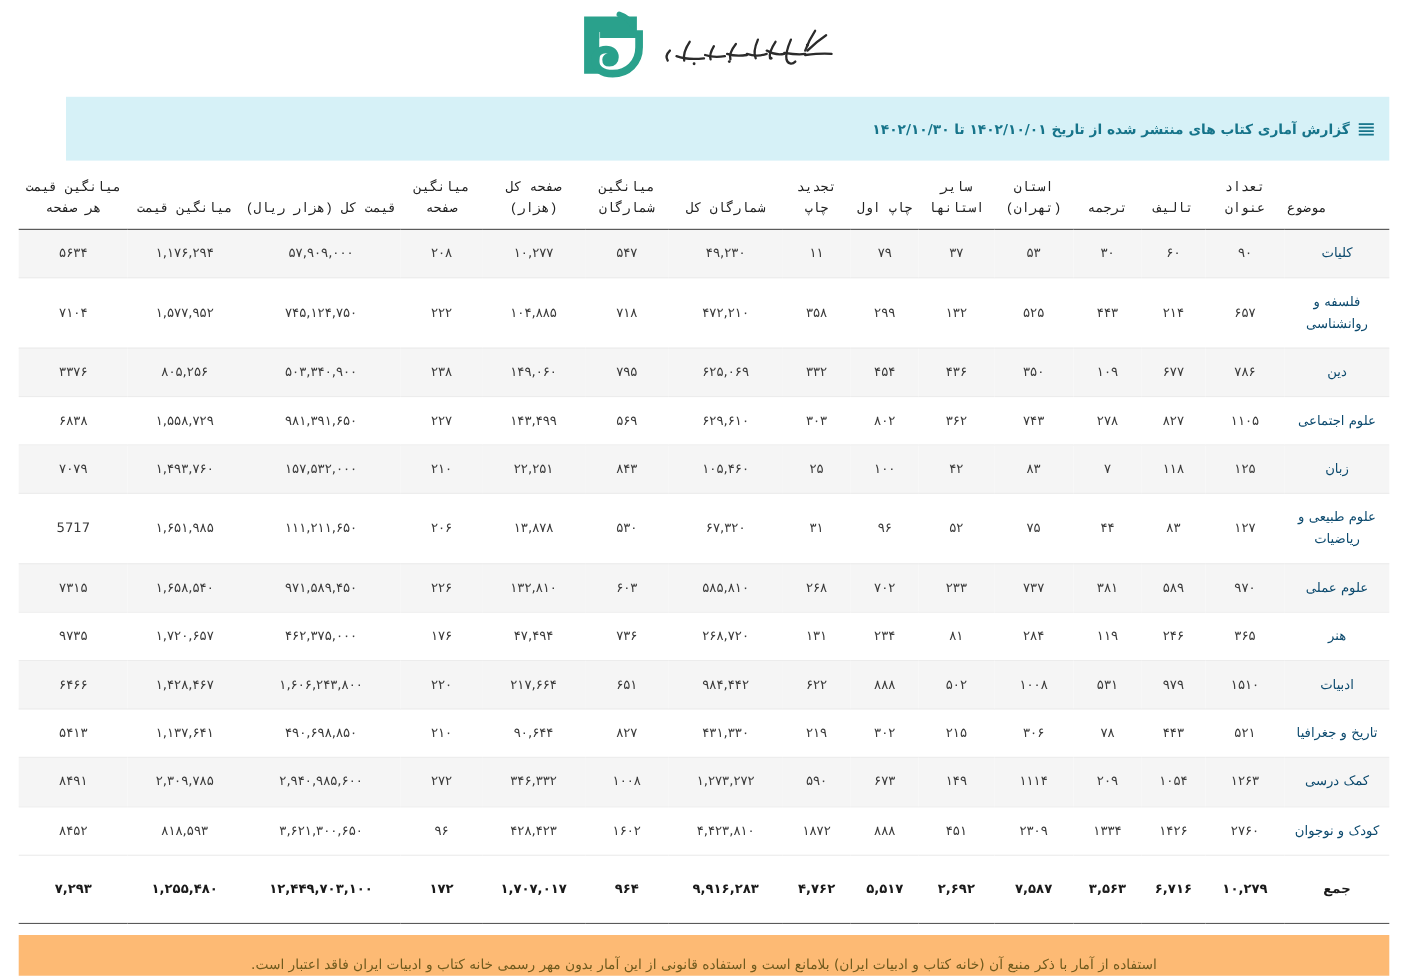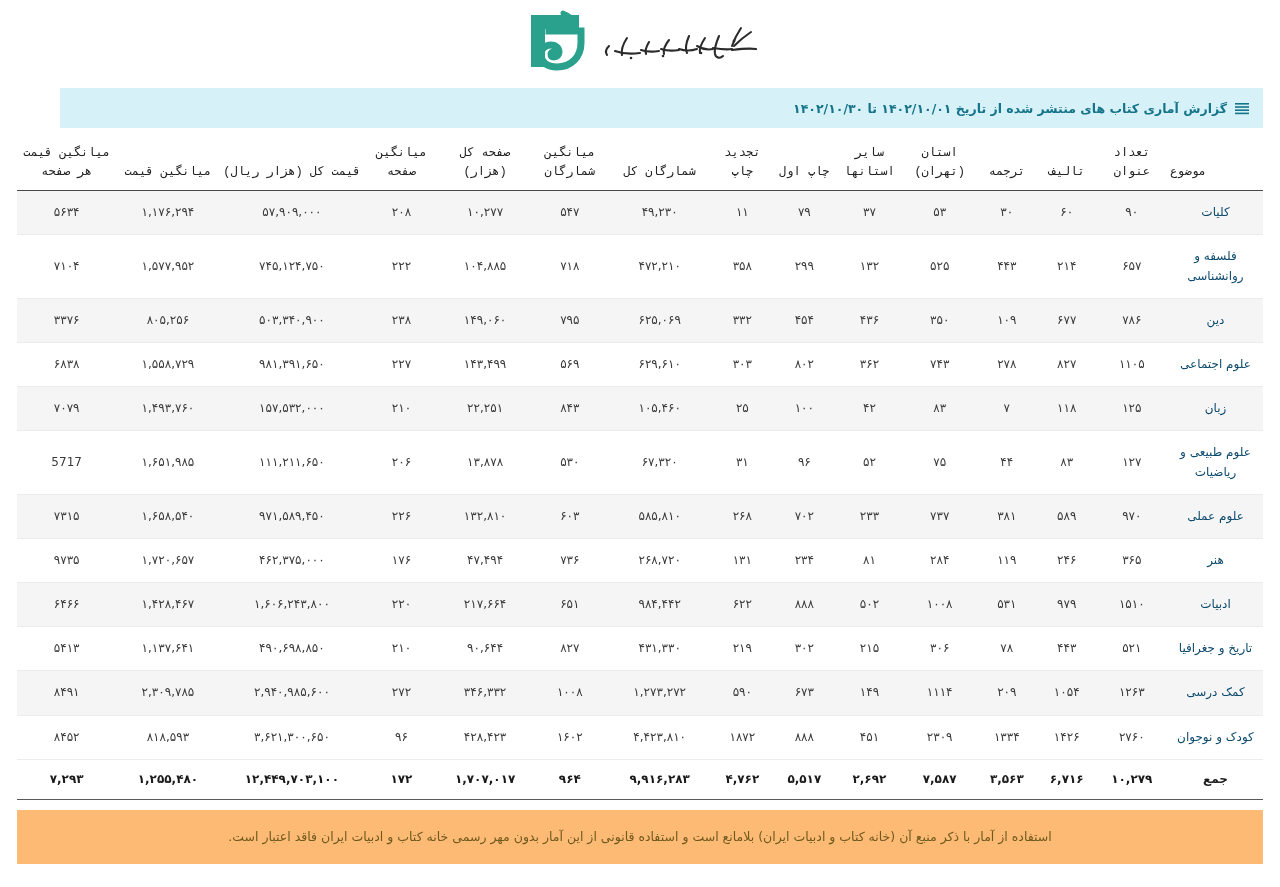--- a/index.html
+++ b/index.html
@@ -26,21 +26,21 @@
   }
   .logo-mark { display: block; }
   .logo-wordmark { display: block; }
 
   
   .banner-wrap {
     padding: 0 17px;
   }
   .banner {
     background: #d6f1f7;
-    height: 40px;
+    height: 58px;
     display: flex;
     align-items: center;
     justify-content: flex-start;
     padding: 0 14px;
     gap: 8px;
     margin-left: 43px;
   }
   .banner-icon {
     flex: 0 0 auto;
     width: 14px;
@@ -94,21 +94,21 @@
   }
   table.stats tbody tr.odd td { background: #f5f5f5; }
   table.stats tbody tr.even td { background: #ffffff; }
 
   table.stats tbody tr.total-row td {
     font-weight: bold;
     color: #1a1a1a;
     background: #ffffff;
     border-top: 1.2px solid #5a5a5a;
     border-bottom: 1.2px solid #5a5a5a;
-    padding: 10px 2px;
+    padding: 21px 2px;
   }
 
   
   col.w-subject  { width: 92px; }
   col.w-titles   { width: 70px; }
   col.w-auth     { width: 56px; }
   col.w-trans    { width: 60px; }
   col.w-tehran   { width: 70px; }
   col.w-other    { width: 66px; }
   col.w-first    { width: 60px; }

